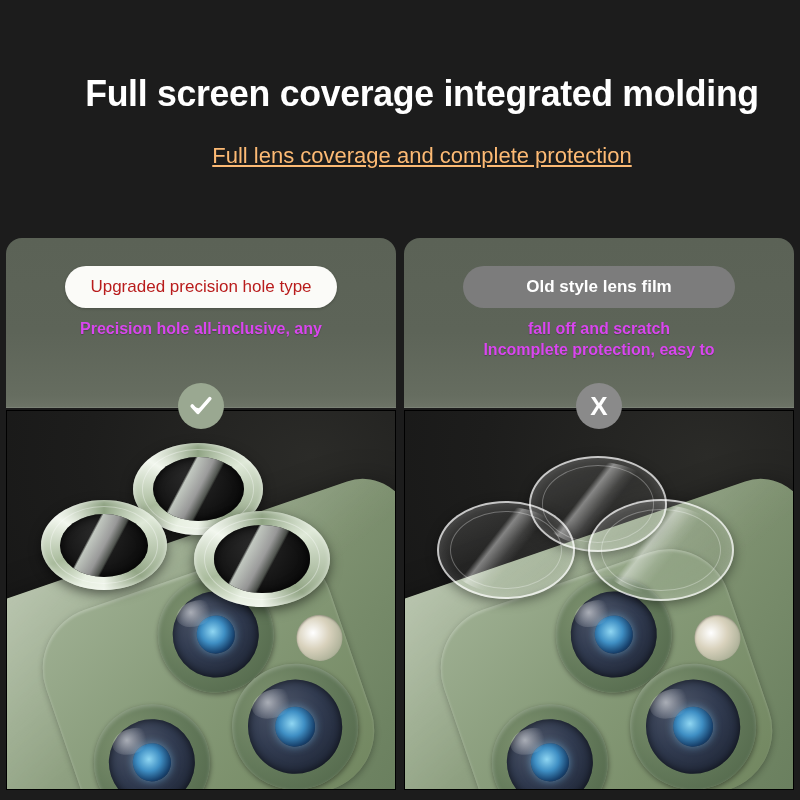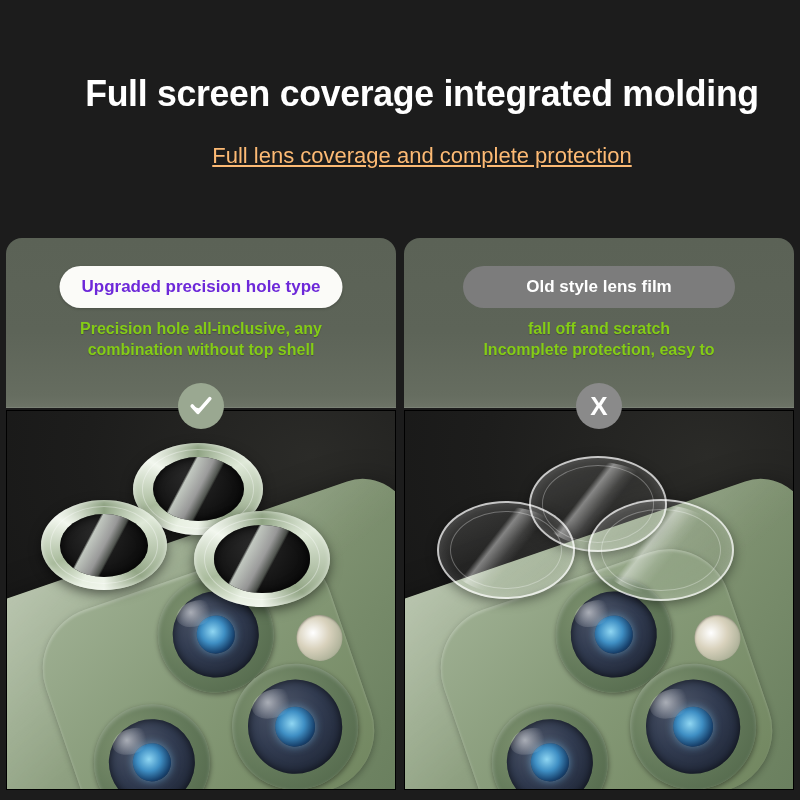--- a/index.html
+++ b/index.html
@@ -47,27 +47,27 @@
   }
 
   .pill{
     position:absolute;top:28px;left:50%;transform:translateX(-50%);
     height:42px;min-width:272px;
     border-radius:21px;
     display:flex;align-items:center;justify-content:center;
     padding:0 22px;box-sizing:border-box;
     font-size:17px;white-space:nowrap;
   }
-  .pill.good{background:#fbfbf8;color:#6d28d9;font-weight:700;
+  .pill.good{background:#fbfbf8;color:#b91c1c;font-weight:400;
     box-shadow:0 1px 3px rgba(0,0,0,.22);}
   .pill.bad{background:#7c7c7c;color:#ffffff;font-weight:bold;}
 
   .desc{
     position:absolute;top:80px;left:0;width:390px;
-    text-align:center;color:#84cc16;
+    text-align:center;color:#d946ef;
     font-size:16px;font-weight:bold;line-height:21px;
     text-shadow:0 1px 1px rgba(0,0,0,.25);
   }
 
   
   .badge{
     position:absolute;top:383px;width:46px;height:46px;border-radius:50%;
     display:flex;align-items:center;justify-content:center;
     z-index:6;
   }
@@ -199,21 +199,20 @@
     <div class="subtitle">Full lens coverage and complete protection</div>
   </div>
 
   <div class="panels">
 
     <div class="panel left">
       <div class="panel-bg"></div>
       <div class="pill good">Upgraded precision hole type</div>
       <div class="desc">
         <div>Precision hole all-inclusive, any</div>
-        <div>combination without top shell</div>
       </div>
     </div>
 
     <div class="panel right">
       <div class="panel-bg"></div>
       <div class="pill bad">Old style lens film</div>
       <div class="desc">
         <div>fall off and scratch</div>
         <div>Incomplete protection, easy to</div>
       </div>

